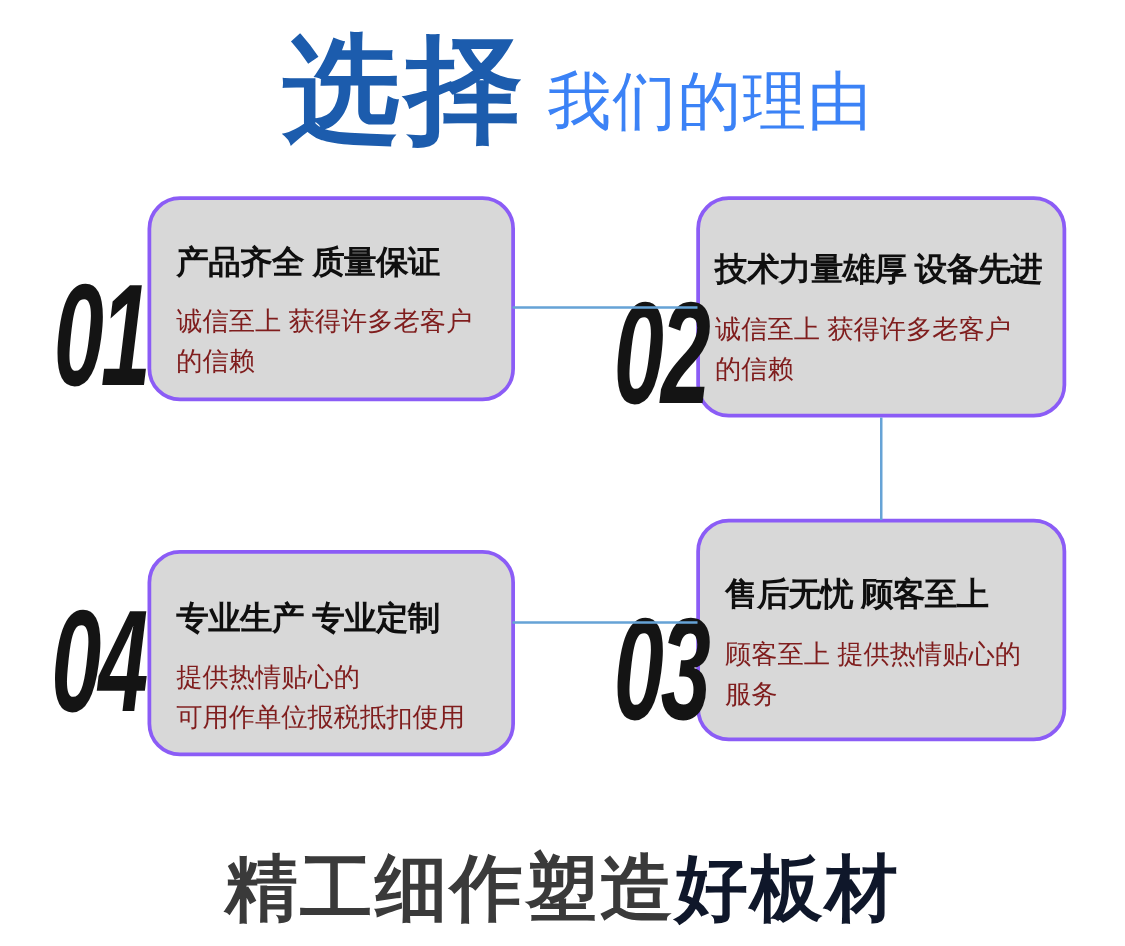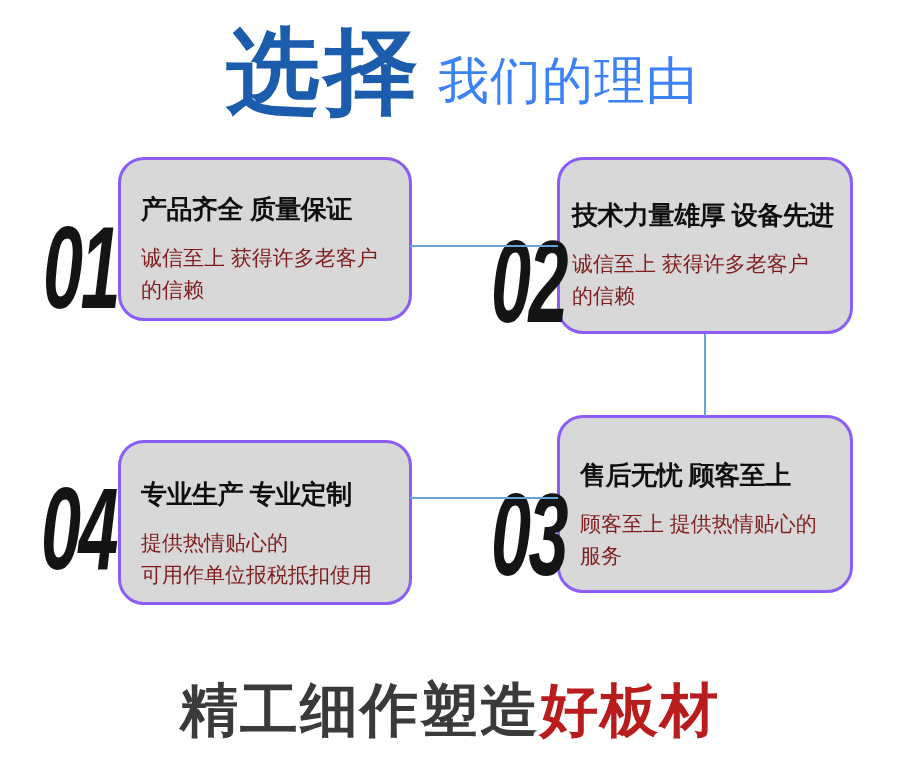--- a/index.html
+++ b/index.html
@@ -103,21 +103,21 @@
     left: 0;
     right: 0;
     top: 672px;
     text-align: center;
     font-size: 58px;
     font-weight: 800;
     letter-spacing: 2px;
     white-space: nowrap;
   }
   .footer-dark   { color: #3a3a3a; }
-  .footer-accent { color: #b91c1c; }
+  .footer-accent { color: #0f172a; }
 </style>
 </head>
 <body>
 
 <div class="canvas">
 
   <div class="header">
     <span class="title-primary">选择</span>
     <span class="title-secondary">我们的理由</span>
   </div>

